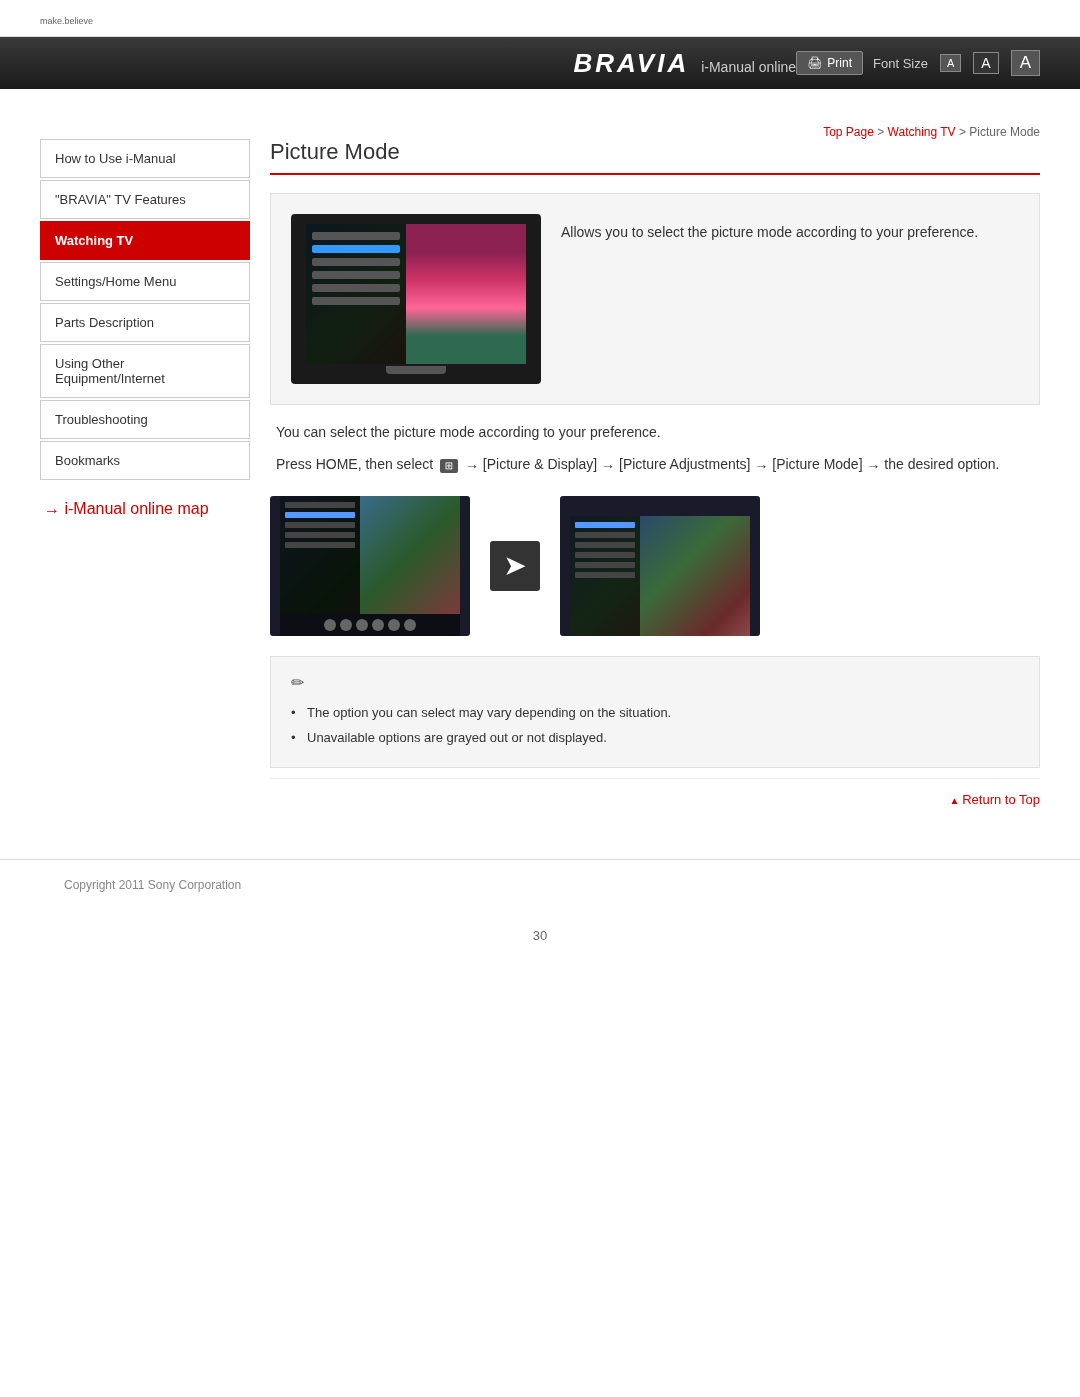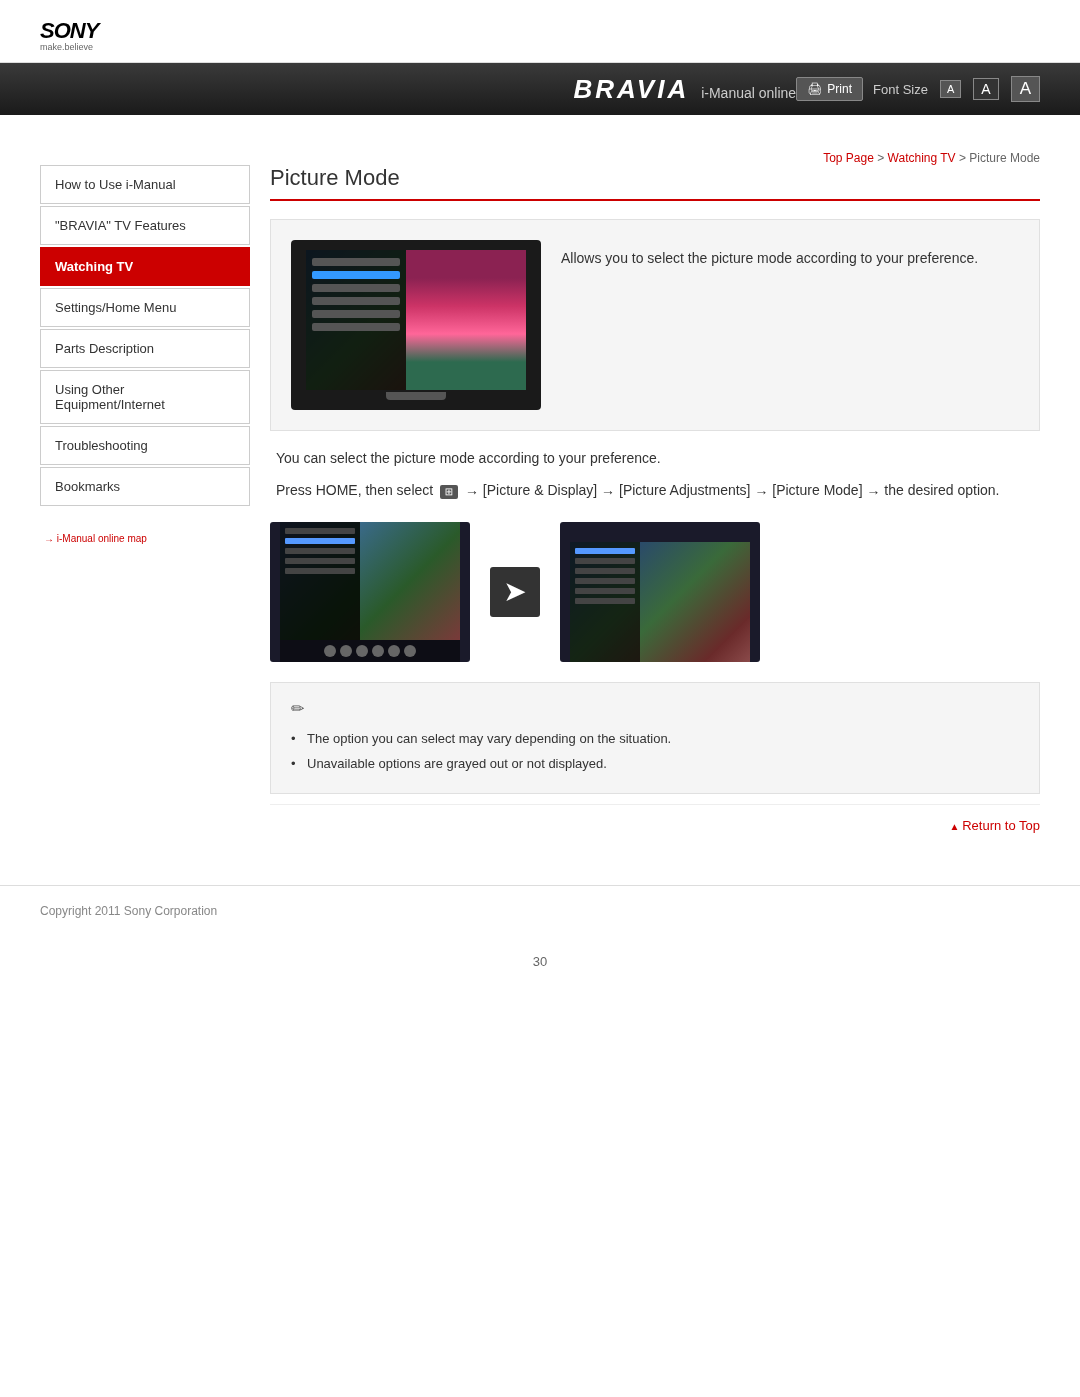--- a/index.html
+++ b/index.html
@@ -29,21 +29,21 @@
     .breadcrumb span { color: #666; }
 
     
     .main-layout { display: flex; padding: 0 40px 30px 40px; gap: 20px; }
 
     
     .sidebar { width: 210px; flex-shrink: 0; }
     .sidebar-item { border: 1px solid #ccc; padding: 11px 14px; margin-bottom: 2px; cursor: pointer; font-size: 13px; color: #333; background: #fff; }
     .sidebar-item.active { background: #cc0000; color: #fff; border-color: #cc0000; font-weight: bold; }
     .sidebar-item.index { margin-top: 10px; }
-    .sidebar-map-link { display: block; margin-top: 27px; font-size: 10px; color: #cc0000; text-decoration: none; padding-left: 4px; }
+    .sidebar-map-link { display: block; margin-top: 20px; font-size: 16px; color: #cc0000; text-decoration: none; padding-left: 4px; }
 
     
     .content { flex: 1; }
     .page-title { font-size: 22px; font-weight: normal; color: #333; border-bottom: 2px solid #cc0000; padding-bottom: 8px; margin-bottom: 18px; }
 
     
     .intro-section { display: flex; gap: 20px; background: #f5f5f5; padding: 20px; margin-bottom: 16px; border: 1px solid #e0e0e0; }
     .tv-screenshot { width: 250px; height: 170px; background: #1a1a1a; border-radius: 4px; overflow: hidden; flex-shrink: 0; position: relative; display: flex; flex-direction: column; align-items: center; justify-content: center; }
     .tv-screen { width: 220px; height: 140px; background: linear-gradient(135deg, #2a4a6a 0%, #3a6a3a 40%, #6a2a2a 80%, #8a4a4a 100%); position: relative; overflow: hidden; }
     .tv-stand { width: 60px; height: 8px; background: #555; margin-top: 2px; border-radius: 0 0 4px 4px; }
@@ -74,33 +74,32 @@
     .note-list li { font-size: 13px; color: #333; padding: 3px 0 3px 16px; position: relative; line-height: 1.5; }
     .note-list li::before { content: "•"; position: absolute; left: 0; }
 
     
     .return-top { text-align: right; padding: 12px 0; border-top: 1px solid #eee; margin-top: 10px; }
     .return-top a { color: #cc0000; font-size: 13px; text-decoration: none; }
     .return-top a::before { content: "▲ "; font-size: 10px; }
 
     
     .footer { border-top: 1px solid #ddd; padding: 16px 40px; margin-top: 10px; }
-    .footer-text { font-size: 12px; color: #888; }
+    .footer-text { font-size: 12px; color: #888; margin-left: 24px; }
 
     
     .page-num { text-align: center; font-size: 13px; color: #666; padding: 20px 0; }
 
     .tv-flower { position: absolute; right: 0; top: 0; width: 120px; height: 100%; background: linear-gradient(to bottom, #8b2252 20%, #cc3366 40%, #ff6699 60%, #2d6a4f 80%); }
   </style>
 </head>
 <body>
 
 <div class="top-header">
   <div>
-    <div class="sony-logo">SONY</div>
     <div class="sony-tagline">make.believe</div>
   </div>
 </div>
 
 <div class="nav-bar">
   <div class="bravia-logo">
     <span class="bravia-text">BRAVIA</span>
     <span class="imanual-text">i-Manual online</span>
   </div>
   <div class="nav-right">

